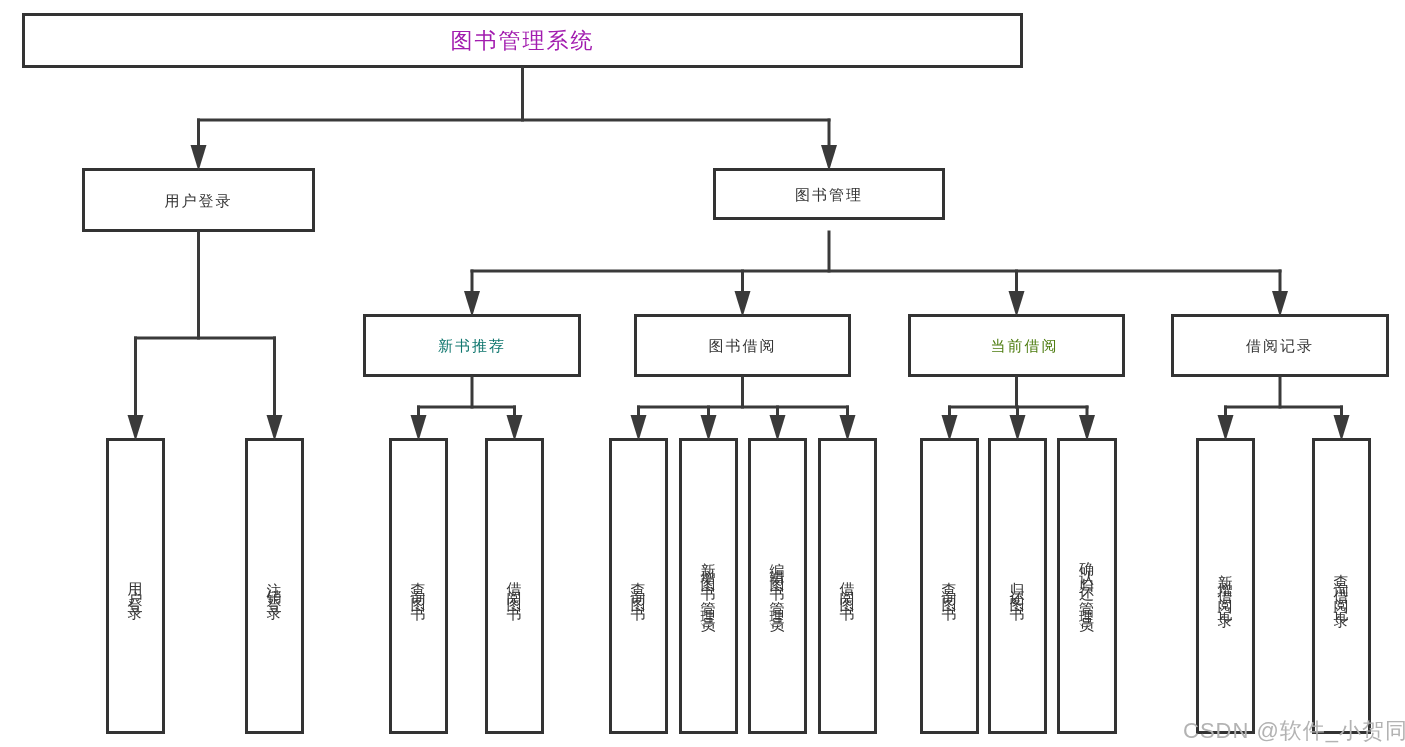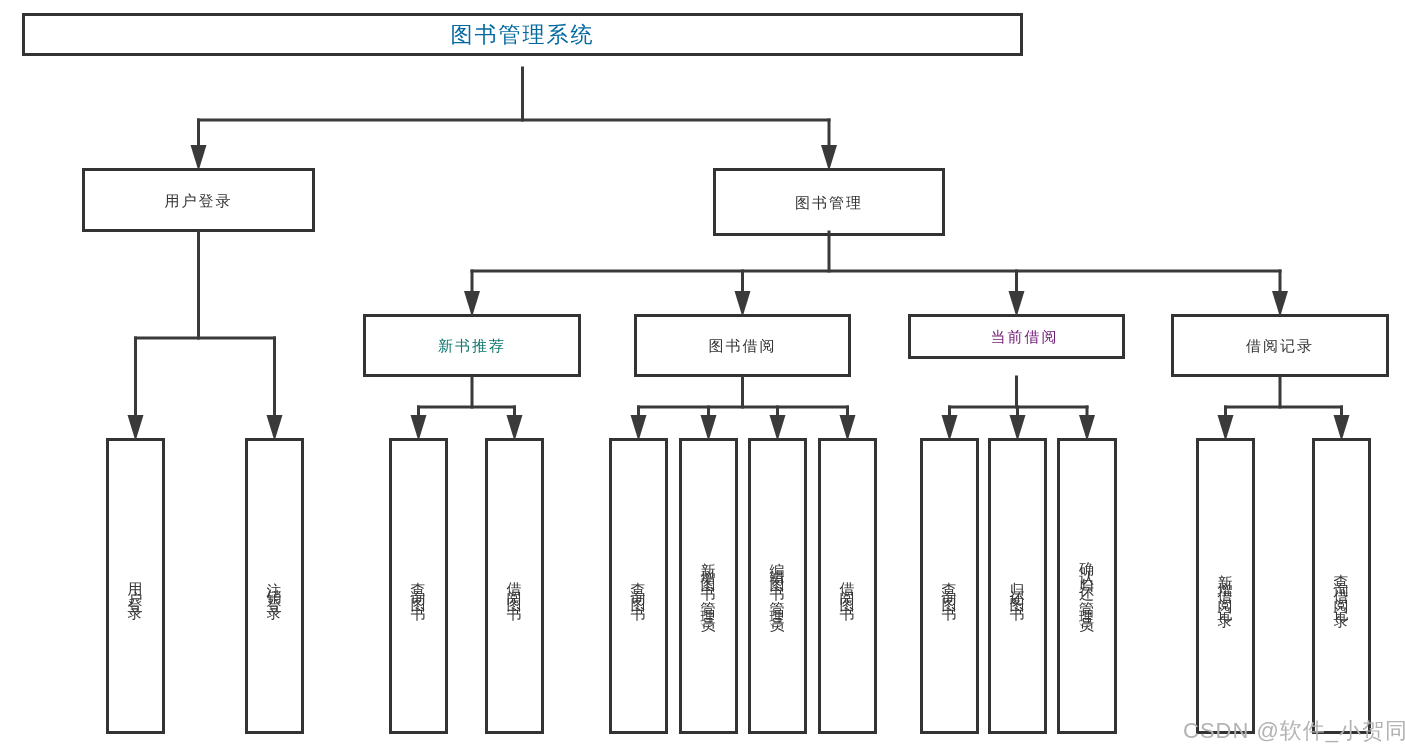--- a/index.html
+++ b/index.html
@@ -111,36 +111,36 @@
       <line x1="1087" y1="407" x2="1087" y2="418" stroke="#3a3a3a" stroke-width="3" stroke-linecap="square"></line>
       <polygon points="1087,441 1079,415 1095,415" fill="#3a3a3a"></polygon>
       <line x1="1280" y1="377" x2="1280" y2="407" stroke="#3a3a3a" stroke-width="3" stroke-linecap="square"></line>
       <line x1="1225.5" y1="407" x2="1341.5" y2="407" stroke="#3a3a3a" stroke-width="3" stroke-linecap="square"></line>
       <line x1="1225.5" y1="407" x2="1225.5" y2="418" stroke="#3a3a3a" stroke-width="3" stroke-linecap="square"></line>
       <polygon points="1225.5,441 1217.5,415 1233.5,415" fill="#3a3a3a"></polygon>
       <line x1="1341.5" y1="407" x2="1341.5" y2="418" stroke="#3a3a3a" stroke-width="3" stroke-linecap="square"></line>
       <polygon points="1341.5,441 1333.5,415 1349.5,415" fill="#3a3a3a"></polygon>
     </svg>
   <div class="watermark" style="color: rgb(179, 179, 179);">CSDN @软件_小贺同学</div>
-<div class="node root" style="left: 22px; top: 13px; width: 1001px; height: 43px; border-color: rgb(51, 51, 51); color: #0369a1;">
+<div class="node root" style="left: 22px; top: 13px; width: 1001px; height: 55px; border-color: rgb(51, 51, 51); color: #a21caf;">
       <span class="label">图书管理系统</span>
     </div>
     <div class="node" style="left: 82px; top: 168px; width: 233px; height: 64px; border-color: rgb(51, 51, 51); color: rgb(51, 51, 51);">
       <span class="label">用户登录</span>
     </div>
-    <div class="node" style="left: 713px; top: 168px; width: 232px; height: 68px; border-color: rgb(51, 51, 51); color: rgb(51, 51, 51);">
+    <div class="node" style="left: 713px; top: 168px; width: 232px; height: 52px; border-color: rgb(51, 51, 51); color: rgb(51, 51, 51);">
       <span class="label">图书管理</span>
     </div>
     <div class="node" style="left: 363px; top: 314px; width: 218px; height: 63px; border-color: rgb(51, 51, 51); color: #0f766e;">
       <span class="label">新书推荐</span>
     </div>
     <div class="node" style="left: 634px; top: 314px; width: 217px; height: 63px; border-color: rgb(51, 51, 51); color: rgb(51, 51, 51);">
       <span class="label">图书借阅</span>
     </div>
-    <div class="node" style="left: 908px; top: 314px; width: 217px; height: 45px; border-color: rgb(51, 51, 51); color: #701a75; padding-left: 16px;">
+    <div class="node" style="left: 908px; top: 314px; width: 217px; height: 63px; border-color: rgb(51, 51, 51); color: #4d7c0f; padding-left: 16px;">
       <span class="label">当前借阅</span>
     </div>
     <div class="node" style="left: 1171px; top: 314px; width: 218px; height: 63px; border-color: rgb(51, 51, 51); color: rgb(51, 51, 51);">
       <span class="label">借阅记录</span>
     </div>
     <div class="node vertical" style="left: 106px; top: 438px; width: 59px; height: 296px; border-color: rgb(51, 51, 51); color: rgb(51, 51, 51);">
       <span class="label">用户登录</span>
     </div>
     <div class="node vertical" style="left: 245px; top: 438px; width: 59px; height: 296px; border-color: rgb(51, 51, 51); color: rgb(51, 51, 51);">
       <span class="label">注销登录</span>

